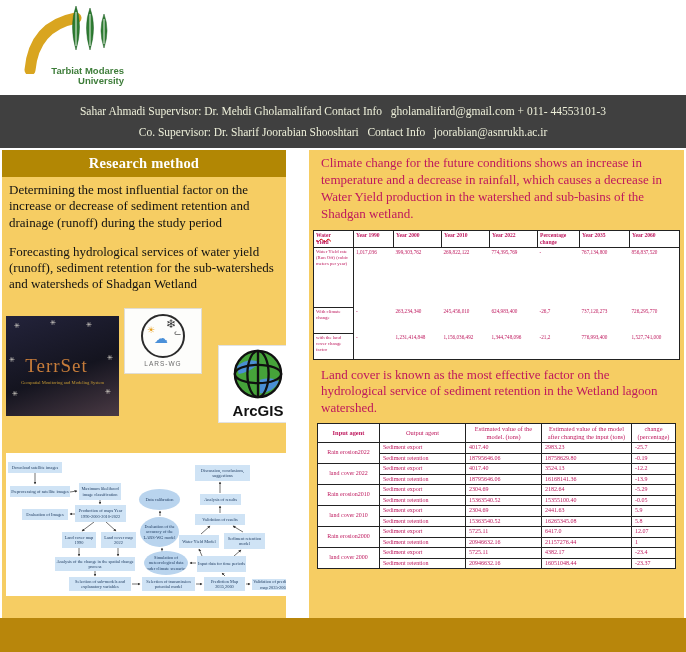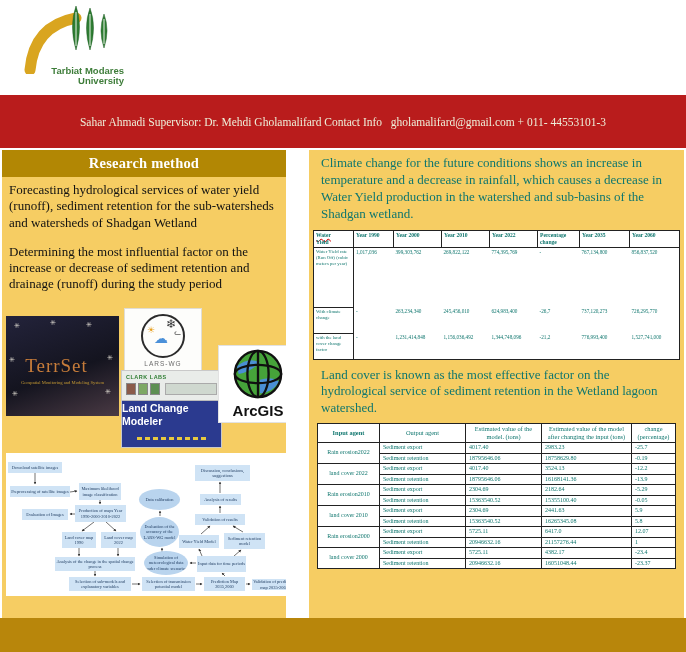--- a/index.html
+++ b/index.html
@@ -11,34 +11,34 @@
   .top { height:95px; position:relative; background:#fff; }
   .tmu { position:absolute; left:20px; top:4px; width:104px; height:88px; }
   .tmu svg { position:absolute; left:0; top:0; }
   .tmu-text { position:absolute; right:0; bottom:6px; text-align:right; color:#3e7d3a;
               font-family:"Liberation Sans", sans-serif; font-weight:bold; font-size:9.5px; line-height:1.05; }
   .titlebox { position:absolute; left:100px; top:27px; width:578px; height:66px; background:#dbe7cf;
               display:flex; align-items:center; justify-content:center; text-align:center;
               font-weight:bold; font-size:13.5px; line-height:1.5; color:#274a17; padding:4px 26px; }
 
   
-  .band { height:53px; background:#b91c1c; color:#eef0da; display:flex; flex-direction:column;
+  .band { height:53px; background:#404040; color:#eef0da; display:flex; flex-direction:column;
           justify-content:space-evenly; text-align:center; font-size:11.5px; white-space:pre-wrap; }
 
   
   .main { height:470px; display:flex; gap:23px; padding:2px 2px 0 2px; background:#fff; }
   .col { display:flex; flex-direction:column; }
   .col.left { width:303px; }
   .col.right { flex:1; }
   .colhead { height:27px; background:#b28704; color:#fff; font-weight:bold; font-size:14.5px;
              display:flex; align-items:center; justify-content:center; letter-spacing:.2px; }
   .colbody { flex:1; background:#f6cd63; position:relative; overflow:hidden; }
   .col.left .colbody { padding:5px 7px; font-size:13px; line-height:1.25; color:#111; }
   .col.left p.method { margin-bottom:13px; }
-  .col.right .colbody { font-size:13px; color:#0f766e; }
+  .col.right .colbody { font-size:13px; color:#be185d; }
   .col.right p.res { padding:5px 10px 4px 12px; line-height:1.3; }
 
   
   .logo { position:absolute; overflow:hidden; }
   .terrset { left:4px; top:139px; width:113px; height:100px;
              background:linear-gradient(160deg,#23233b 0%,#14141f 55%,#4a3a44 100%); }
   .terrset .star { position:absolute; color:#e8e4da; font-size:7px; opacity:.9; }
   .terrset-title { position:absolute; left:0; right:12px; top:38px; text-align:center; color:#c77c3a;
                    font-size:19px; letter-spacing:1px; }
   .terrset-sub { position:absolute; left:0; right:0; top:64px; text-align:center; color:#c69a33; font-size:4.6px; }
@@ -118,29 +118,30 @@
       </svg>
       <div class="tmu-text">
         <div>Tarbiat Modares</div>
         <div>University</div>
       </div>
     </div>
   </div>
 
   <div class="band">
     <div>Sahar Ahmadi Supervisor: Dr. Mehdi Gholamalifard Contact Info   gholamalifard@gmail.com + 011- 44553101-3</div>
+    <div>Co. Supervisor: Dr. Sharif Joorabian Shooshtari   Contact Info   joorabian@asnrukh.ac.ir</div>
   </div>
 
   <div class="main">
 
     <div class="col left">
       <div class="colhead">Research method</div>
       <div class="colbody">
+        <p class="method">Determining the most influential factor on the increase or decrease of sediment retention and drainage (runoff) during the study period</p>
         <p class="method">Forecasting hydrological services of water yield (runoff), sediment retention for the sub-watersheds and watersheds of Shadgan Wetland</p>
-        <p class="method">Determining the most influential factor on the increase or decrease of sediment retention and drainage (runoff) during the study period</p>
 
         <div class="logo terrset">
           <span class="star" style="left:8px;top:6px">✳</span>
           <span class="star" style="left:44px;top:3px">✳</span>
           <span class="star" style="left:80px;top:5px">✳</span>
           <span class="star" style="left:3px;top:40px">✳</span>
           <span class="star" style="left:101px;top:38px">✳</span>
           <span class="star" style="left:6px;top:74px">✳</span>
           <span class="star" style="left:99px;top:72px">✳</span>
           <div class="terrset-title">TerrSet</div>
@@ -150,33 +151,20 @@
         <div class="logo lars">
           <div class="lars-circle">
             <span class="snow">❄</span>
             <span class="sun">☀</span>
             <span class="wind">ᓚ</span>
             <span class="cloud">☁</span>
           </div>
           <div class="lars-label">LARS-WG</div>
         </div>
 
-        <div class="logo lcm">
-          <div class="lcm-top">
-            <span class="lcm-clark">CLARK LABS</span>
-            <span class="thumb t1"></span>
-            <span class="thumb t2"></span>
-            <span class="thumb t3"></span>
-            <span class="strip"></span>
-          </div>
-          <div class="lcm-band">Land Change Modeler</div>
-          <div class="lcm-sub">
-              <i class="sq"></i>
-            </div>
-        </div>
 
         <div class="logo arcgis">
           <svg width="54" height="54" viewBox="0 0 56 56">
             <circle cx="28" cy="28" r="24" fill="#46a33a"></circle>
             <path d="M6,20 Q18,10 30,16 Q20,26 8,28 Z" fill="#4a8fd4"></path>
             <path d="M30,34 Q42,30 50,36 Q42,48 30,48 Z" fill="#4a8fd4"></path>
             <g stroke="#101010" fill="none" stroke-width="2.4">
               <circle cx="28" cy="28" r="24"></circle>
               <ellipse cx="28" cy="28" rx="24" ry="9.5"></ellipse>
               <ellipse cx="28" cy="28" rx="11" ry="24"></ellipse>

